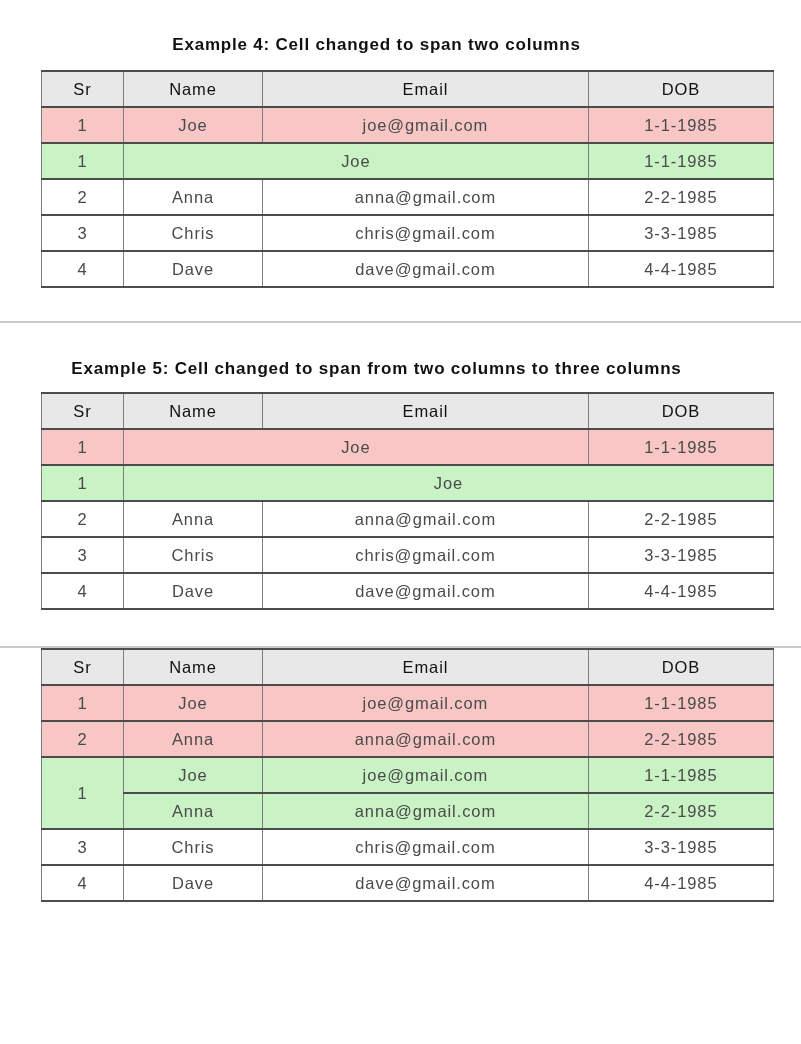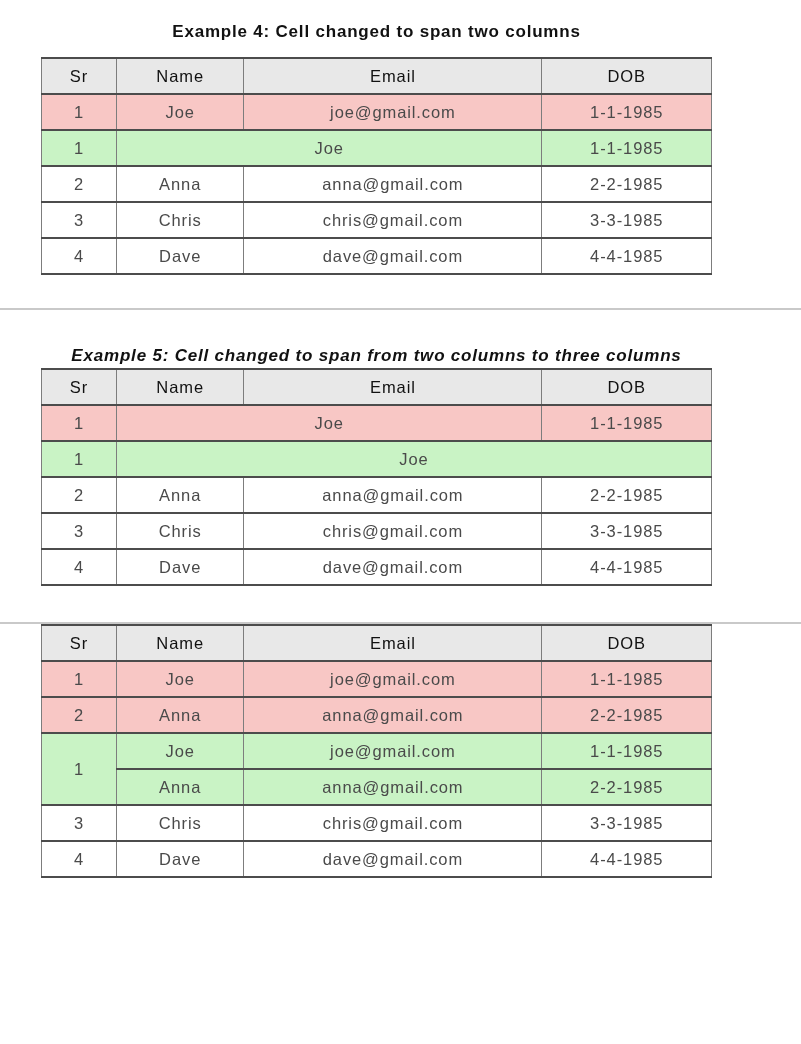--- a/index.html
+++ b/index.html
@@ -33,25 +33,25 @@
   .section-title {
     font-size: 17px;
     font-weight: 700;
     color: var(--title_text);
     text-align: center;
     letter-spacing: 0.8px;
     line-height: 24px;
     max-width: 620px;
     margin: 0 auto 13px auto;
   }
-  #section-ex4 .section-title { padding-top: 20px; }
-  #section-ex5 .section-title { padding-top: 34px; margin-bottom: 0; font-style: italic; }
+  #section-ex4 .section-title { padding-top: 33px; }
+  #section-ex5 .section-title { padding-top: 34px; margin-bottom: 11px; }
   #section-ex6 .section-title { padding-top: 34px; }
   table.demo-table {
-    width: 671px;
+    width: 733px;
     border-collapse: collapse;
     table-layout: fixed;
   }
   col.c-sr    { width: 11.2%; }
   col.c-name  { width: 19.0%; }
   col.c-email { width: 44.5%; }
   col.c-dob   { width: 25.3%; }
   th, td {
     height: 36px;
     padding: 0 4px;

